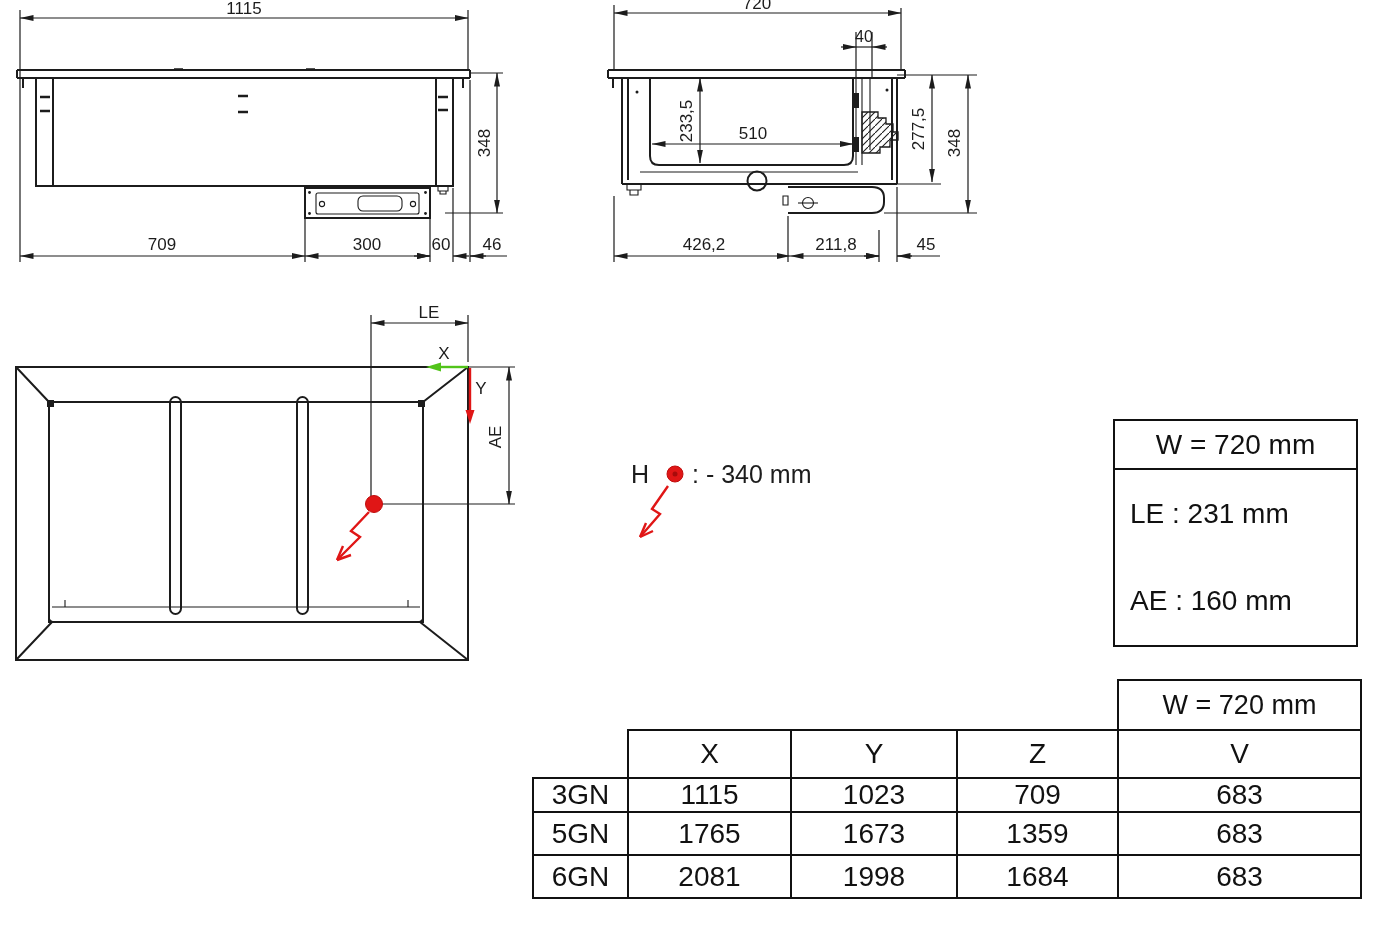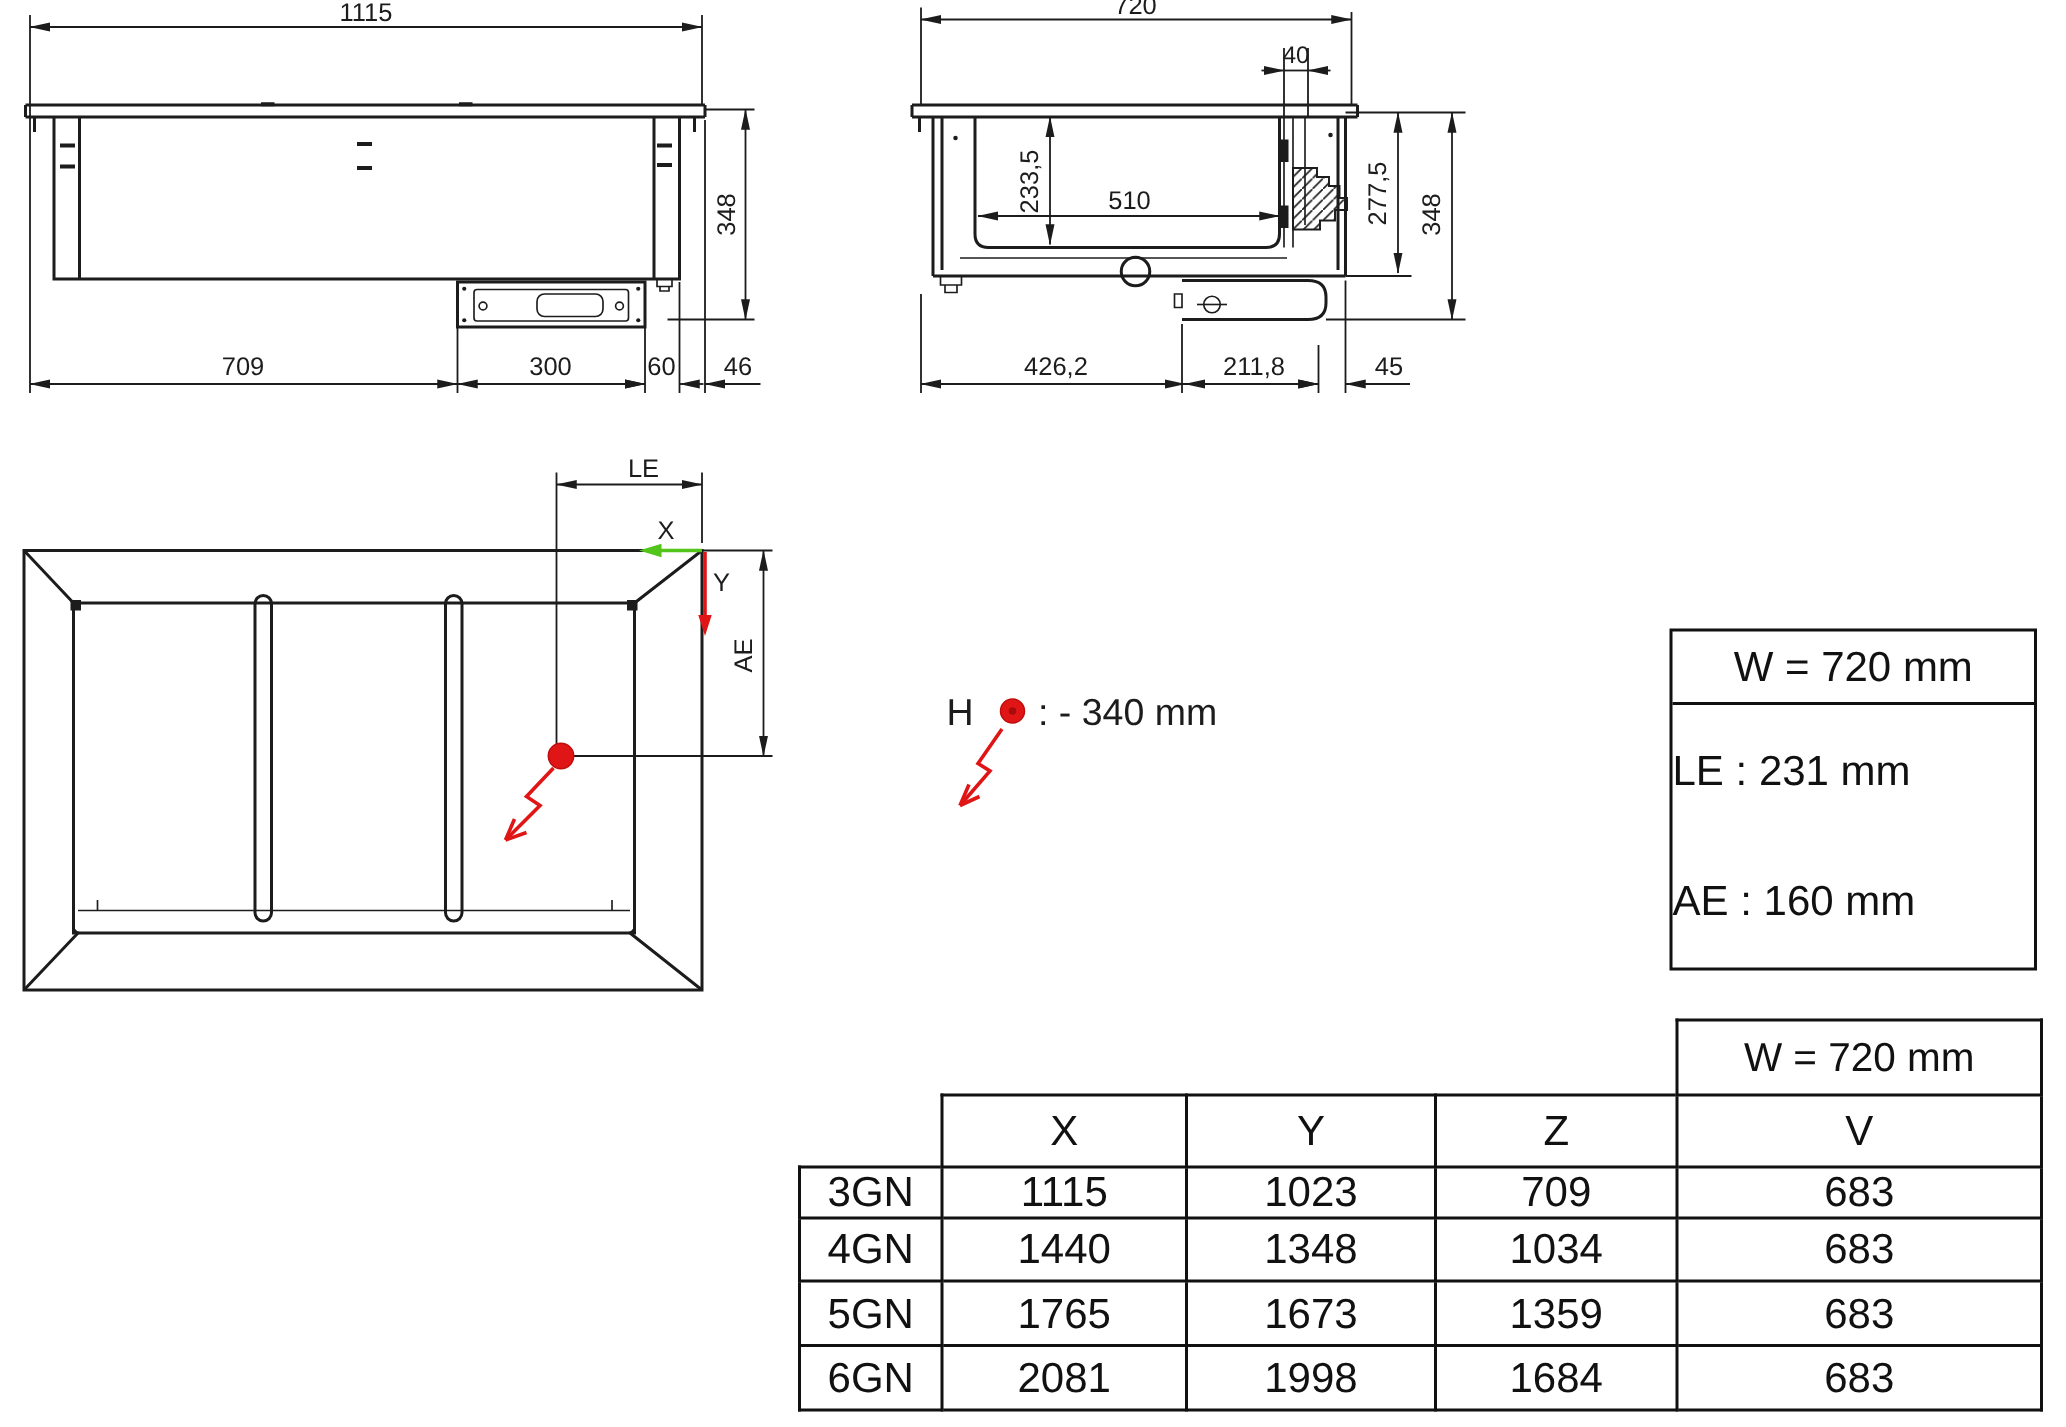--- a/index.html
+++ b/index.html
@@ -17,21 +17,21 @@
   .dimln{stroke:#1c1c1c;stroke-width:1.2;fill:none;}
   .red{stroke:#e01616;fill:none;stroke-width:2.4;}
   .reddot{fill:#e01616;stroke:#c00d0d;stroke-width:1;}
   .greenln{stroke:#52c41a;stroke-width:2.4;fill:none;}
   
   .infobox{position:absolute;left:1113px;top:419px;width:245px;height:228px;
            border:2.5px solid #111;box-sizing:border-box;background:#fff;}
   .infobox .hdr{height:49px;border-bottom:2.5px solid #111;display:flex;align-items:center;
                 justify-content:center;font-size:28px;box-sizing:border-box;}
   .infobox .bdy{height:174px;display:flex;flex-direction:column;justify-content:space-around;
-                font-size:28px;box-sizing:border-box;}
+                padding-left:15px;font-size:28px;box-sizing:border-box;}
   
   .gntable-wrap{position:absolute;left:532px;top:679px;}
   table.gnt{border-collapse:collapse;table-layout:fixed;font-size:28px;}
   table.gnt td{border:2.5px solid #111;text-align:center;vertical-align:middle;padding:0;}
   table.gnt td.noborder{border:none;background:transparent;}
   table.gnt td.whdr{font-size:27px;}
 </style>
 </head>
 <body>
 
@@ -228,27 +228,20 @@
       <td>Z</td>
       <td>V</td>
     </tr>
     <tr style="height:32px">
       <td>3GN</td>
       <td>1115</td>
       <td>1023</td>
       <td>709</td>
       <td>683</td>
     </tr>
-    <tr style="height:42px">
-      <td>4GN</td>
-      <td>1440</td>
-      <td>1348</td>
-      <td>1034</td>
-      <td>683</td>
-    </tr>
     <tr style="height:43px">
       <td>5GN</td>
       <td>1765</td>
       <td>1673</td>
       <td>1359</td>
       <td>683</td>
     </tr>
     <tr style="height:43px">
       <td>6GN</td>
       <td>2081</td>

